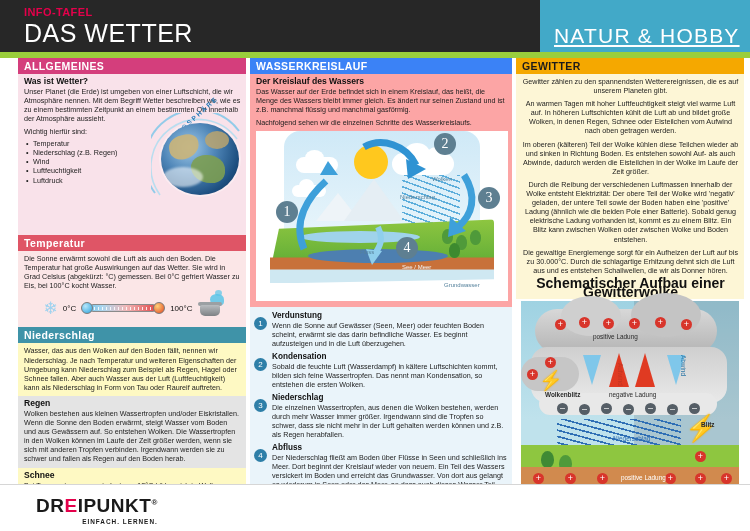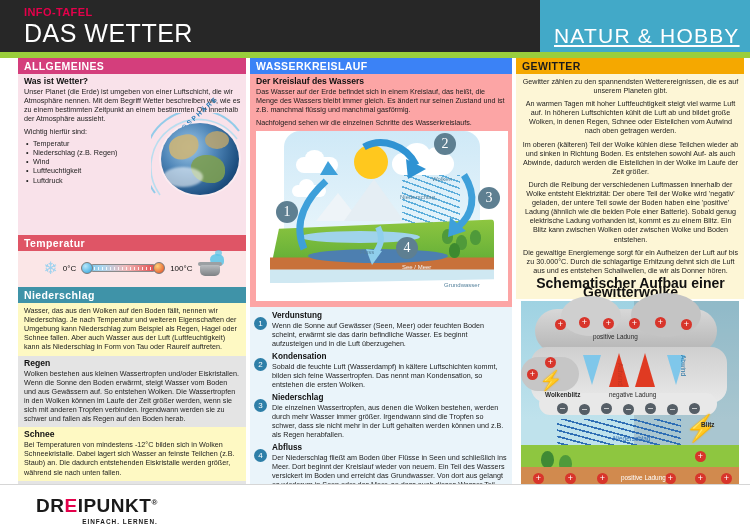--- a/index.html
+++ b/index.html
@@ -208,20 +208,21 @@
             <div class="land2"></div>
             <div class="land3"></div>
             <div class="cloudy"></div>
         </div>
       </div>
       <div style="height:46px;"></div>
     </div>
 
     <div class="sect-head sh-red">Temperatur</div>
     <div class="body-text blk-rose">
+      <p>Die Sonne erwärmt sowohl die Luft als auch den Boden. Die Temperatur hat große Auswirkungen auf das Wetter. Sie wird in Grad Celsius (abgekürzt: °C) gemessen. Bei 0°C gefriert Wasser zu Eis, bei 100°C kocht Wasser.</p>
       <div class="thermo-row">
         <div class="snow">❄</div>
         <div class="tlabel">0°C</div>
         <div class="thermo">
           <div class="tube"></div>
             <div class="bulbL"></div>
             <div class="bulbR"></div>
         </div>
         <div class="tlabel">100°C</div>
         <div class="pot">

